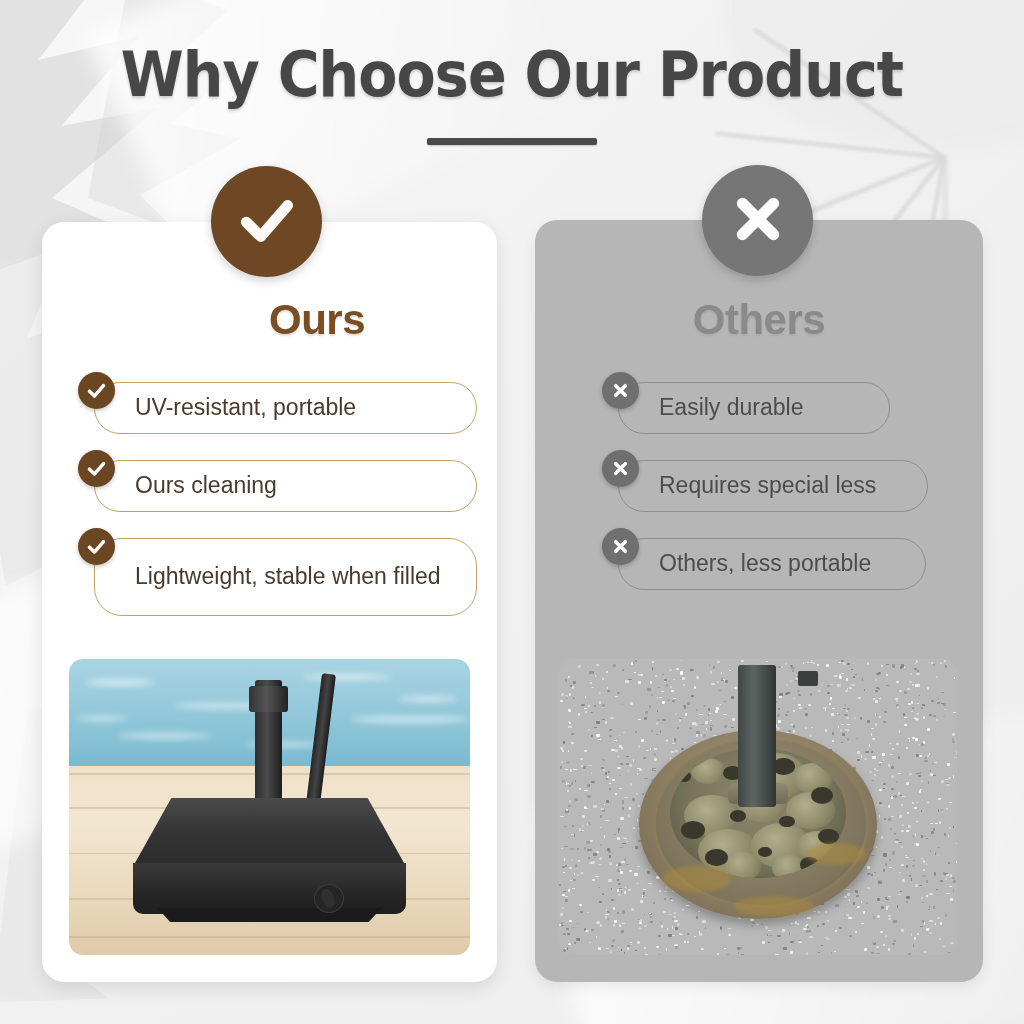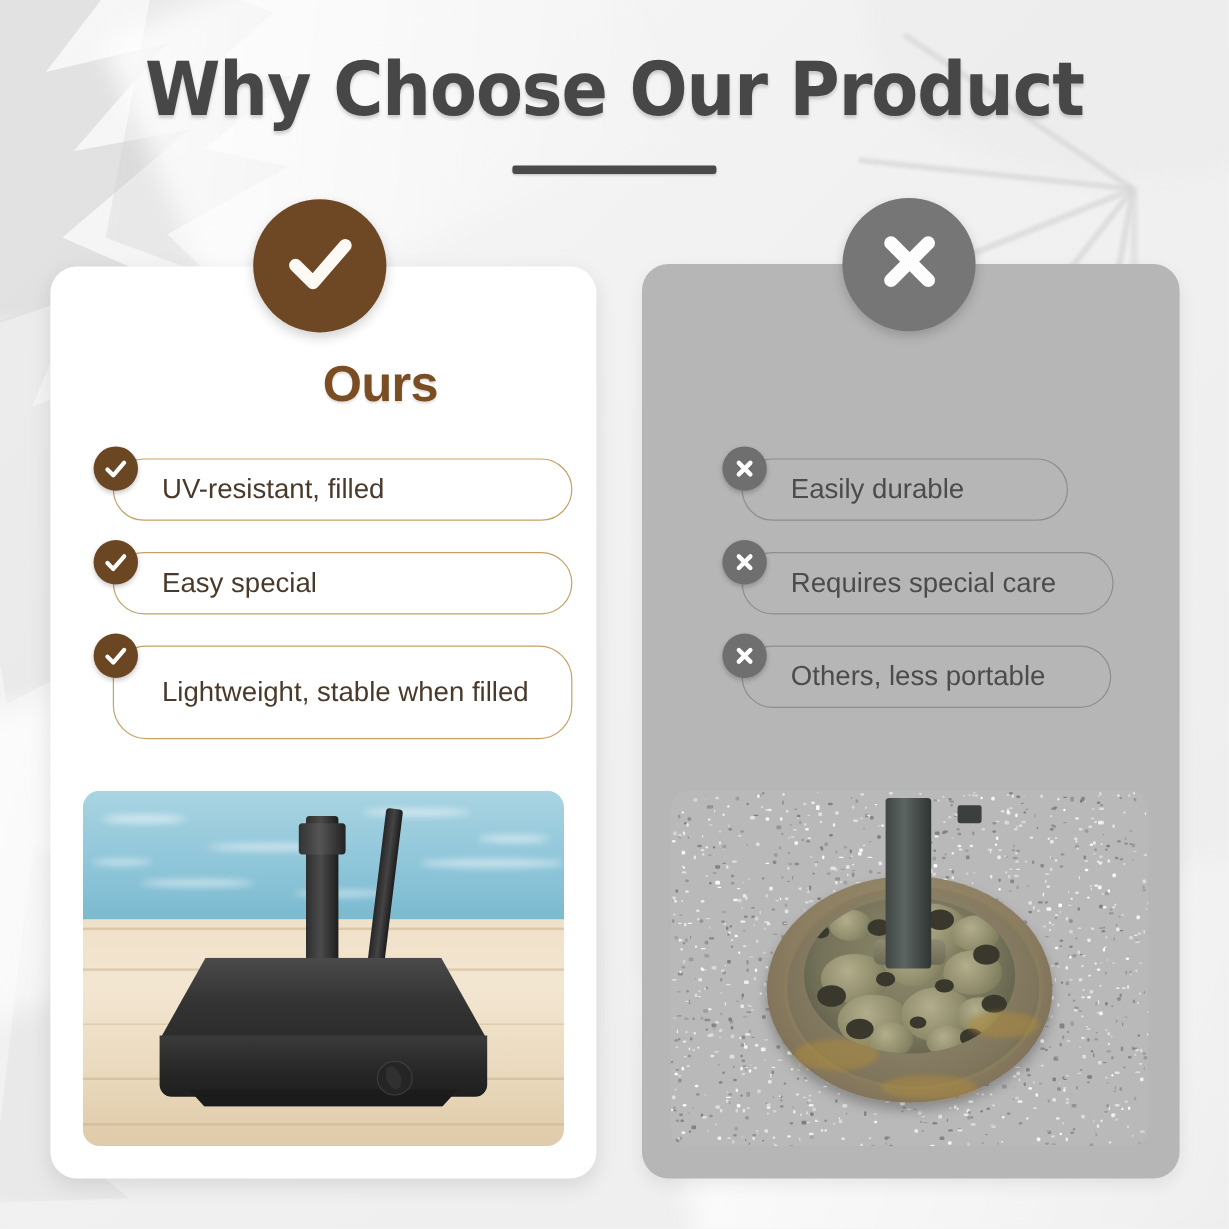--- a/index.html
+++ b/index.html
@@ -185,31 +185,31 @@
   <div class="card-heading heading-ours" style="left:42px;width:550px;">Ours</div>
 
   <div class="features">
     <div class="frow" style="left:78px;top:372px;width:400px;">
       <div class="pill pill-ours" style="top:10px;width:383px;height:52px;"></div>
       <div class="fbadge fbadge-ours">
         <svg viewBox="0 0 24 24" fill="none">
             <path d="M4 12.8 L9.6 18.4 L20 6.4" stroke="#fff" stroke-width="4" stroke-linecap="round" stroke-linejoin="round"></path>
           </svg>
       </div>
-      <div class="ptext ptext-ours" style="position:absolute;left:16px;top:10px;height:52px;display:flex;align-items:center;width:383px;box-sizing:border-box;">UV-resistant, filled</div>
+      <div class="ptext ptext-ours" style="position:absolute;left:16px;top:10px;height:52px;display:flex;align-items:center;width:383px;box-sizing:border-box;">UV-resistant, portable</div>
     </div>
 
     <div class="frow" style="left:78px;top:450px;width:400px;">
       <div class="pill pill-ours" style="top:10px;width:383px;height:52px;"></div>
       <div class="fbadge fbadge-ours">
         <svg viewBox="0 0 24 24" fill="none">
             <path d="M4 12.8 L9.6 18.4 L20 6.4" stroke="#fff" stroke-width="4" stroke-linecap="round" stroke-linejoin="round"></path>
           </svg>
       </div>
-      <div class="ptext ptext-ours" style="position:absolute;left:16px;top:10px;height:52px;display:flex;align-items:center;width:383px;box-sizing:border-box;">Easy special</div>
+      <div class="ptext ptext-ours" style="position:absolute;left:16px;top:10px;height:52px;display:flex;align-items:center;width:383px;box-sizing:border-box;">Ours cleaning</div>
     </div>
 
     <div class="frow" style="left:78px;top:528px;width:400px;">
       <div class="pill pill-ours" style="top:10px;width:383px;height:78px;"></div>
       <div class="fbadge fbadge-ours">
         <svg viewBox="0 0 24 24" fill="none">
             <path d="M4 12.8 L9.6 18.4 L20 6.4" stroke="#fff" stroke-width="4" stroke-linecap="round" stroke-linejoin="round"></path>
           </svg>
       </div>
       <div class="ptext ptext-ours" style="position:absolute;left:16px;top:10px;height:78px;display:flex;align-items:center;width:383px;box-sizing:border-box;">Lightweight, stable when filled</div>
@@ -246,40 +246,41 @@
 
   <div class="card card-others"></div>
 
   <div class="badge-big badge-others">
     <span>
       <svg viewBox="0 0 24 24" fill="none" xmlns="http://www.w3.org/2000/svg">
         <path d="M6 6 L18 18 M18 6 L6 18" stroke="#fdfdfd" stroke-width="4.4" stroke-linecap="round"></path>
       </svg>
     </span>
   </div>
+  <div class="card-heading heading-others" style="left:535px;width:448px;">Others</div>
 
   <div class="features">
     <div class="frow" style="left:602px;top:372px;width:330px;">
       <div class="pill pill-others" style="top:10px;width:272px;height:52px;"></div>
       <div class="fbadge fbadge-others">
         <svg viewBox="0 0 24 24" fill="none">
             <path d="M6.5 6.5 L17.5 17.5 M17.5 6.5 L6.5 17.5" stroke="#fff" stroke-width="4.2" stroke-linecap="round"></path>
           </svg>
       </div>
       <div class="ptext ptext-others" style="position:absolute;left:16px;top:10px;height:52px;display:flex;align-items:center;width:272px;box-sizing:border-box;">Easily durable</div>
     </div>
 
     <div class="frow" style="left:602px;top:450px;width:330px;">
       <div class="pill pill-others" style="top:10px;width:310px;height:52px;"></div>
       <div class="fbadge fbadge-others">
         <svg viewBox="0 0 24 24" fill="none">
             <path d="M6.5 6.5 L17.5 17.5 M17.5 6.5 L6.5 17.5" stroke="#fff" stroke-width="4.2" stroke-linecap="round"></path>
           </svg>
       </div>
-      <div class="ptext ptext-others" style="position:absolute;left:16px;top:10px;height:52px;display:flex;align-items:center;width:310px;box-sizing:border-box;">Requires special care</div>
+      <div class="ptext ptext-others" style="position:absolute;left:16px;top:10px;height:52px;display:flex;align-items:center;width:310px;box-sizing:border-box;">Requires special less</div>
     </div>
 
     <div class="frow" style="left:602px;top:528px;width:330px;">
       <div class="pill pill-others" style="top:10px;width:308px;height:52px;"></div>
       <div class="fbadge fbadge-others">
         <svg viewBox="0 0 24 24" fill="none">
             <path d="M6.5 6.5 L17.5 17.5 M17.5 6.5 L6.5 17.5" stroke="#fff" stroke-width="4.2" stroke-linecap="round"></path>
           </svg>
       </div>
       <div class="ptext ptext-others" style="position:absolute;left:16px;top:10px;height:52px;display:flex;align-items:center;width:308px;box-sizing:border-box;">Others, less portable</div>

